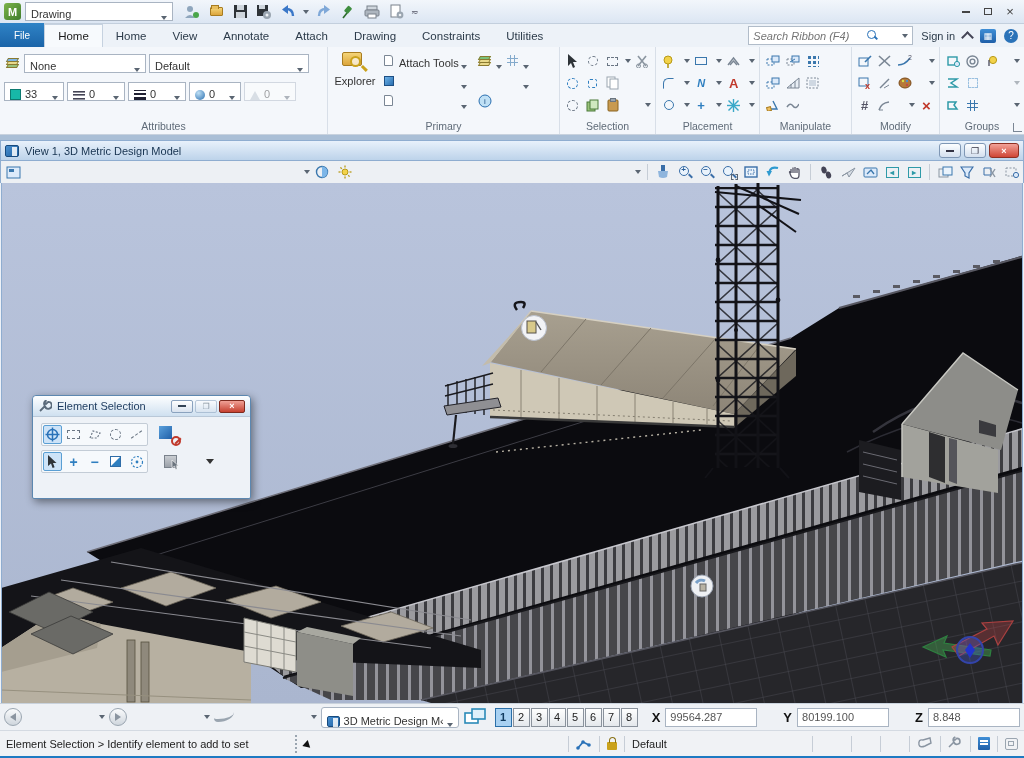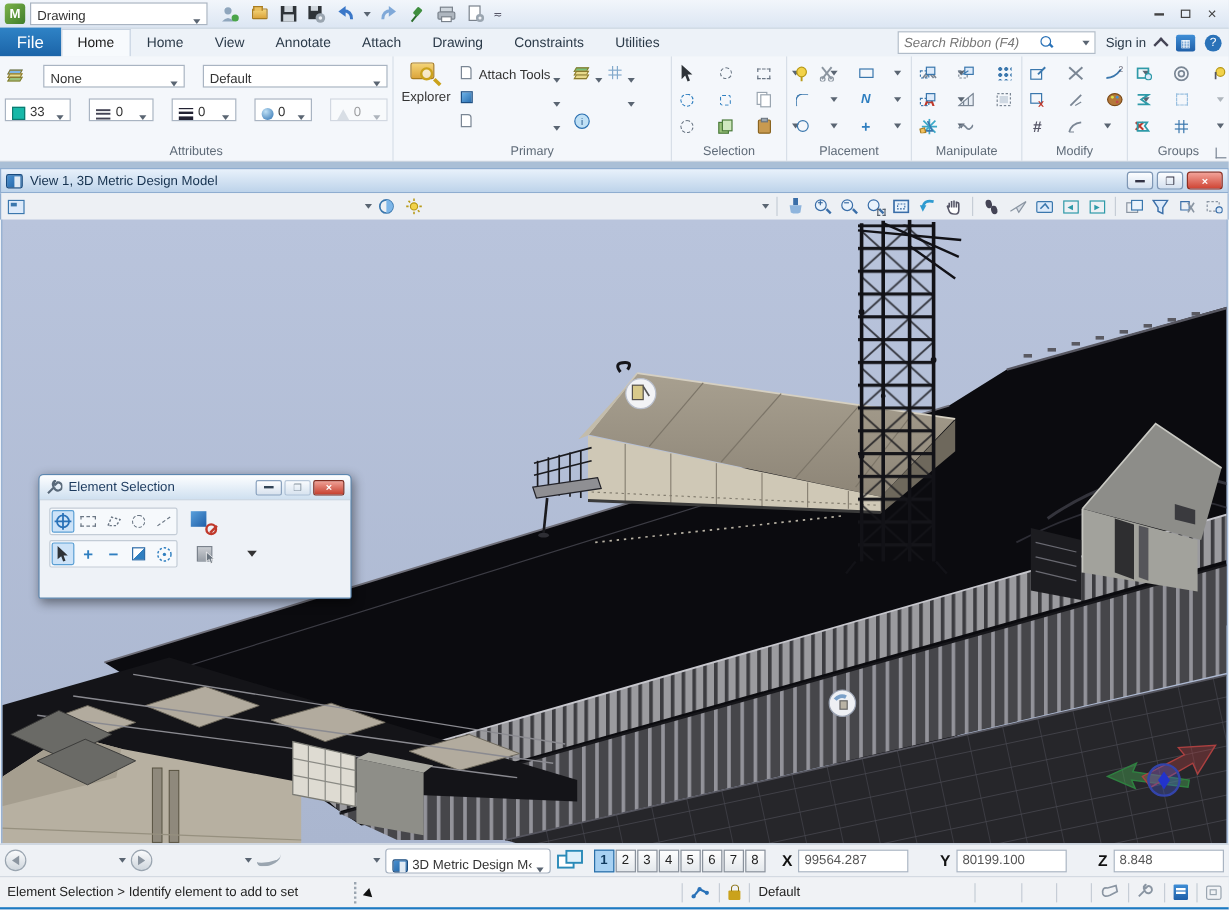--- a/index.html
+++ b/index.html
@@ -14,39 +14,39 @@
   .qat{display:flex;align-items:center;gap:6px;margin-left:6px}
   .qi{width:18px;height:18px;display:flex;align-items:center;justify-content:center}
   #wintitle{flex:0 0 auto;margin:0 auto;color:#333;font-size:11px}
   .winbtns{display:flex;gap:2px;margin-left:auto}
   .wb{width:20px;height:17px;display:flex;align-items:center;justify-content:center;border:1px solid transparent;color:#444;font-size:10px}
   .wb .dash{width:8px;height:2px;background:#444}
   .wb .maxbox{width:8px;height:7px;border:1.5px solid #444}
 
   
   #tabrow{position:absolute;left:0;top:24px;width:1024px;height:23px;background:#edf2f8;display:flex;align-items:flex-end}
-  .ftab{height:23px;padding:12px 14px;background:linear-gradient(#2f83c6,#1b64a8);color:#fff;display:flex;align-items:center;font-size:14px}
+  .ftab{height:23px;padding:12px 14px;background:linear-gradient(#2f83c6,#1b64a8);color:#fff;display:flex;align-items:center;font-size:10px}
   .tab{height:23px;padding:0 13px;display:flex;align-items:center;color:#2b3a49;font-size:11.5px}
   .tab.active{background:#f7fafd;border:1px solid #c6d2e0;border-bottom:none;color:#1a1a1a}
   #searchwrap{margin-left:auto;display:flex;align-items:center;gap:8px;margin-right:6px;height:23px}
   #searchbox{display:flex;align-items:center;width:165px;height:19px;background:#fff;border:1px solid #b1bcc9;padding:0 4px;gap:4px}
   #searchbox input{border:none;outline:none;width:110px;font-style:italic;color:#8a94a0;font-size:11px;font-family:"Liberation Sans",sans-serif;background:transparent}
   .magglass{width:11px;height:11px;position:relative}
   .magglass::before{content:"";position:absolute;left:0;top:0;width:7px;height:7px;border:1.6px solid #2a72b8;border-radius:50%}
   .magglass::after{content:"";position:absolute;left:7px;top:7px;width:4px;height:1.6px;background:#2a72b8;transform:rotate(45deg)}
   .chev{width:9px;height:9px;border-left:2px solid #445;border-top:2px solid #445;transform:rotate(45deg);margin-top:4px}
   .sqicon{width:16px;height:14px;background:linear-gradient(#3f8ed6,#1f5fa8);border-radius:2px;color:#fff;font-size:9px;display:flex;align-items:center;justify-content:center}
   .helpq{width:14px;height:14px;border-radius:50%;background:#2a72b8;color:#fff;font-size:10px;display:flex;align-items:center;justify-content:center}
 
   
   #ribbon{position:absolute;left:0;top:47px;width:1024px;height:88px;background:#f4f7fb;border-bottom:1px solid #c8d2de;display:flex}
   .grp{position:relative;height:100%;border-right:1px solid #d8dfe8;padding:3px 4px 16px}
   .grplabel{position:absolute;left:0;right:0;bottom:2px;text-align:center;color:#5f6b78;font-size:10.5px}
   .launcher{position:absolute;right:2px;bottom:2px;width:9px;height:9px;border-left:1px solid #7a8694;border-bottom:1px solid #7a8694}
-  .row{display:flex;align-items:center;gap:15px;height:24px}
+  .row{display:flex;align-items:center;gap:3px;height:24px}
   .ic{width:17px;height:17px;display:inline-flex;align-items:center;justify-content:center;position:relative;flex:none}
   
   .shp-sq{width:10px;height:10px;border:1.5px solid #3a77ad}
   .shp-sqd{width:11px;height:9px;border:1.2px dashed #6a7684}
   .shp-sqd.blue{border-color:#2f7fc0}
   .shp-cir{width:10px;height:10px;border:1.5px solid #3a77ad;border-radius:50%}
   .shp-cird{width:11px;height:11px;border:1.2px dashed #6a7684;border-radius:50%}
   .shp-cird.blue{border-color:#2f7fc0}
   .shp-arc{width:11px;height:11px;border:1.6px solid transparent;border-top:1.6px solid #3a77ad;border-left:1.6px solid #3a77ad;border-radius:50% 0 0 0}
   .shp-lined{width:13px;height:0;border-top:1.6px dashed #6a7684;transform:rotate(-35deg)}
@@ -96,21 +96,21 @@
   .mag::before{content:"";position:absolute;left:0;top:0;width:8px;height:8px;border:1.7px solid #3a6ea8;border-radius:50%;background:#eaf3fc}
   .mag::after{content:"";position:absolute;left:8.5px;top:8.5px;width:5px;height:2px;background:#3a6ea8;transform:rotate(45deg)}
   .mag .pm{position:absolute;left:1.5px;top:-1px;width:6px;text-align:center;font-size:8px;font-weight:bold;color:#2a5e98}
   .boxarrow{width:13px;height:11px;border:1.4px solid #2e9aa8;display:flex;align-items:center;justify-content:center;color:#2e9aa8;font-size:8px;font-weight:bold}
 
   
   #viewport{position:absolute;left:1px;top:183px;width:1022px;height:520px;background:#b6c2d9;overflow:hidden;border-left:1px solid #8fadd0;border-right:1px solid #8fadd0}
   #scene{display:block}
 
   
-  #esdlg{position:absolute;left:30px;top:212px;width:261px;height:104px;background:#eef2f7;border:1px solid #5c87b0;border-radius:4px 4px 2px 2px;box-shadow:2px 3px 9px rgba(0,0,0,.45)}
+  #esdlg{position:absolute;left:30px;top:212px;width:219px;height:104px;background:#eef2f7;border:1px solid #5c87b0;border-radius:4px 4px 2px 2px;box-shadow:2px 3px 9px rgba(0,0,0,.45)}
   #esdlg .dtitle{height:21px;background:linear-gradient(#fdfeff,#cfe0f0);border-bottom:1px solid #b9c8d8;border-radius:4px 4px 0 0;display:flex;align-items:center;padding:0 5px;gap:5px;color:#1c3a5e}
   .dwb{width:22px;height:13px;border:1px solid #8aa2be;border-radius:2px;background:linear-gradient(#ffffff,#d8e2ee);display:flex;align-items:center;justify-content:center;font-size:8px;color:#345}
   .dwb.close{background:linear-gradient(#f0a196,#c6402f);border-color:#7e2a1e;color:#fff;width:26px;font-weight:bold;font-size:9px}
   .dtool{display:flex;align-items:center;margin:6px 8px 0;gap:10px}
   .dgroup{display:flex;align-items:center;gap:2px;border:1px solid #c3ccd6;background:#f6f9fc;padding:1px;border-radius:2px}
   .db{width:19px;height:19px;display:flex;align-items:center;justify-content:center;border:1px solid transparent;border-radius:2px;position:relative}
   .db.sel{background:#cde3f8;border-color:#5a9fd4}
   .fence-no{position:relative;width:18px;height:16px}
   .fence-no .bsq{position:absolute;left:0;top:0;width:13px;height:13px;background:linear-gradient(135deg,#5aa0dc,#1f5fa8)}
   .fence-no .slash{position:absolute;right:-2px;bottom:-2px;width:10px;height:10px;border:2px solid #c0392b;border-radius:50%}

